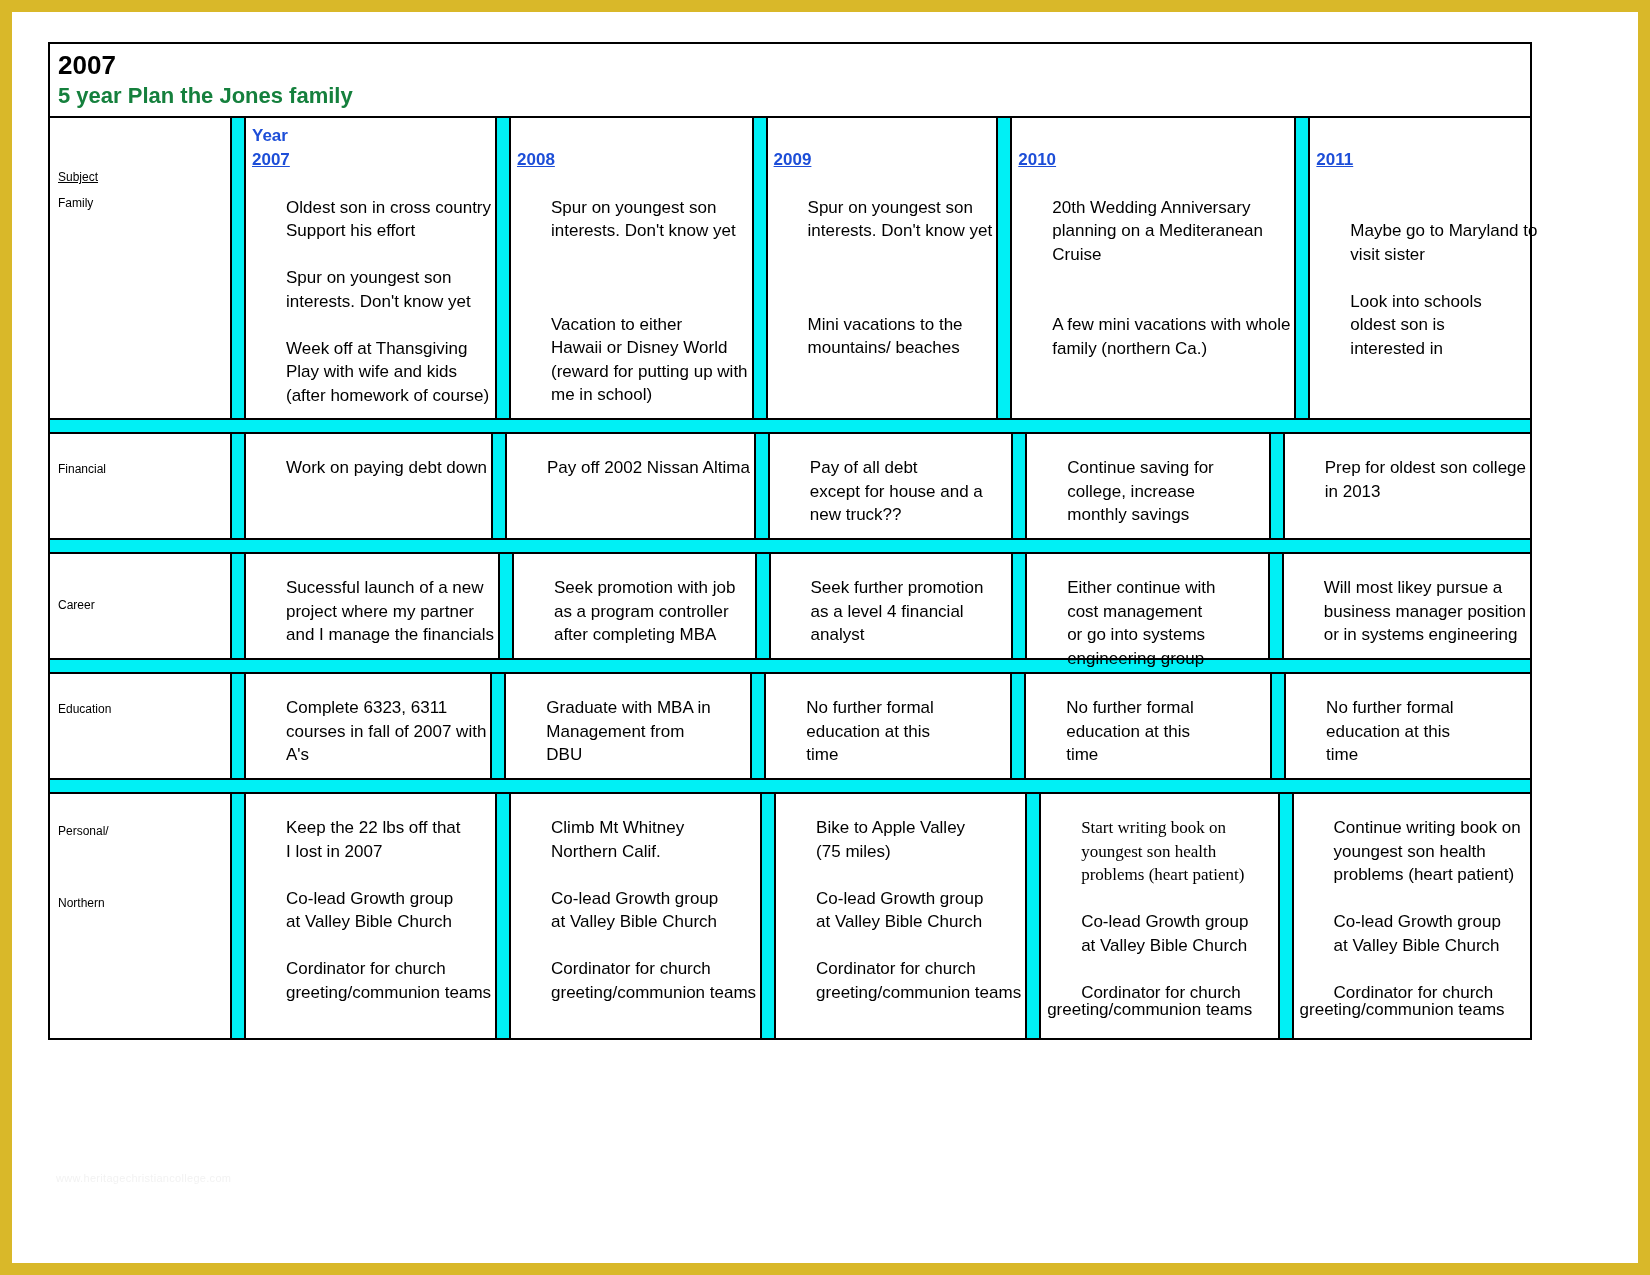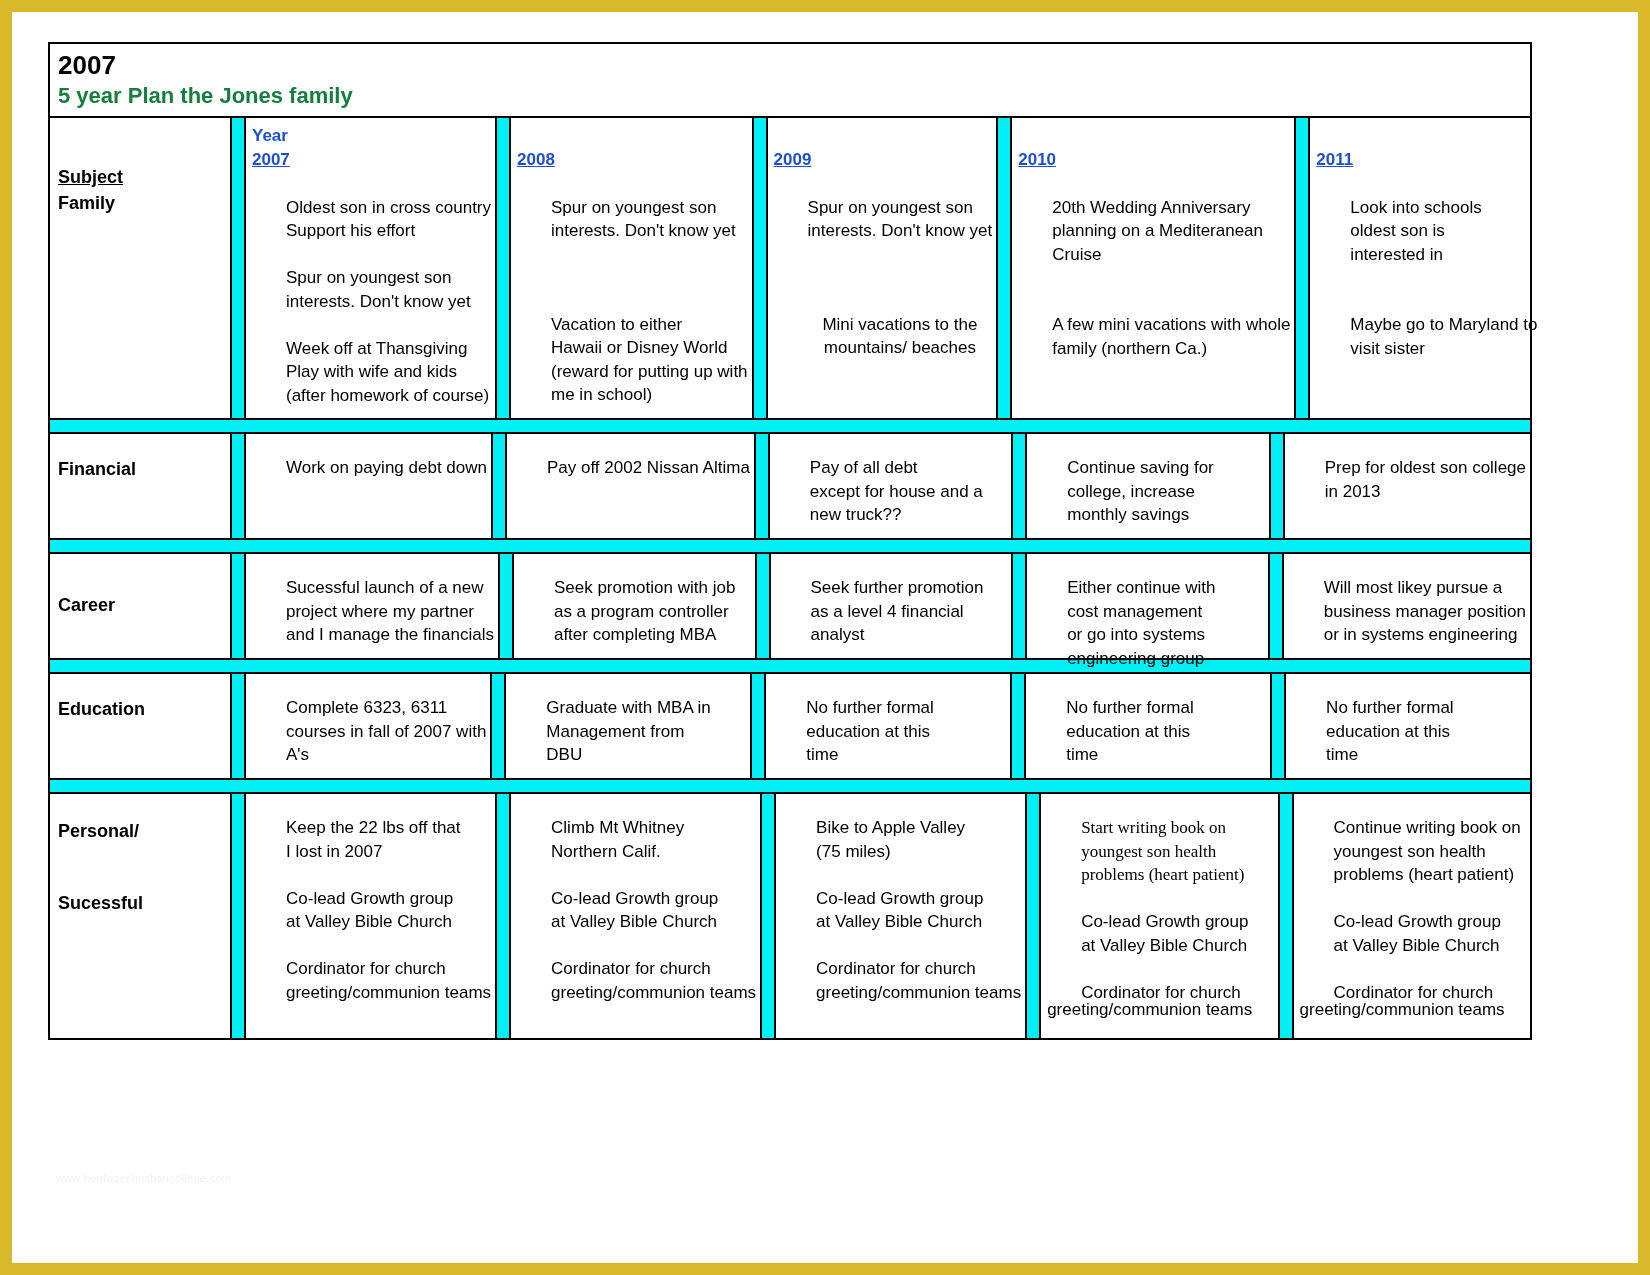--- a/index.html
+++ b/index.html
@@ -80,22 +80,22 @@
 
   .subject-cell {
     width: 180px;
     flex: 0 0 180px;
     box-sizing: border-box;
     padding: 10px 0 0 8px;
     position: relative;
     overflow: visible;
   }
   .subject-label {
-    font-size: 18px;
-    font-weight: bold;
+    font-size: 12px;
+    font-weight: normal;
     line-height: 26px;
     color: #000;
     white-space: nowrap;
   }
   .subject-label.underline {
     text-decoration: underline;
   }
 
   
   .vsep {
@@ -207,42 +207,42 @@
 Hawaii or Disney World
 (reward for putting up with
 me in school)</div>
         </div>
 
         <div class="vsep"></div>
         <div class="year-cell">
           <div class="year-head" style="margin-top:24px;"><span class="yr">2009</span></div>
           <div class="cell-text gap">Spur on youngest son
 interests. Don't know yet</div>
-          <div class="cell-text" style="margin-top:70px;text-align:center;">Mini vacations to the
+          <div class="cell-text" style="margin-top:70px;">Mini vacations to the
 mountains/ beaches</div>
         </div>
 
         <div class="vsep"></div>
         <div class="year-cell">
           <div class="year-head" style="margin-top:24px;"><span class="yr">2010</span></div>
           <div class="cell-text gap">20th Wedding Anniversary
 planning on a Mediteranean
 Cruise</div>
           <div class="cell-text" style="margin-top:47px;">A few mini vacations with whole
 family (northern Ca.)</div>
         </div>
 
         <div class="vsep"></div>
         <div class="year-cell">
           <div class="year-head" style="margin-top:24px;"><span class="yr">2011</span></div>
+          <div class="cell-text" style="margin-top:47px;">Maybe go to Maryland to
+visit sister</div>
           <div class="cell-text gap">Look into schools
 oldest son is
 interested in</div>
-          <div class="cell-text" style="margin-top:47px;">Maybe go to Maryland to
-visit sister</div>
         </div>
       </div>
 
       <div class="hsep"></div>
 
       <div class="band band-standard">
         <div class="subject-cell">
           <div class="subject-label" style="margin-top:12px;">Financial</div>
         </div>
         <div class="vsep"></div>
@@ -347,21 +347,21 @@
 education at this
 time</div>
         </div>
       </div>
 
       <div class="hsep"></div>
 
       <div class="band band-personal">
         <div class="subject-cell">
           <div class="subject-label" style="margin-top:14px;">Personal/</div>
-          <div class="subject-label" style="margin-top:46px;">Sucessful</div>
+          <div class="subject-label" style="margin-top:46px;">Northern</div>
         </div>
 
         <div class="vsep"></div>
         <div class="year-cell">
           <div class="cell-text" style="margin-top:14px;">Keep the 22 lbs off that
 I lost in 2007</div>
           <div class="cell-text gap">Co-lead Growth group
 at Valley Bible Church</div>
           <div class="cell-text gap">Cordinator for church
 greeting/communion teams</div>

